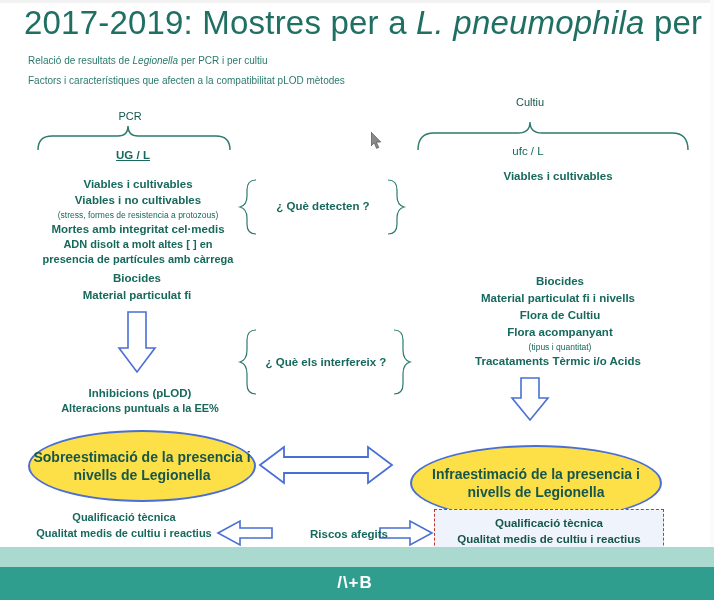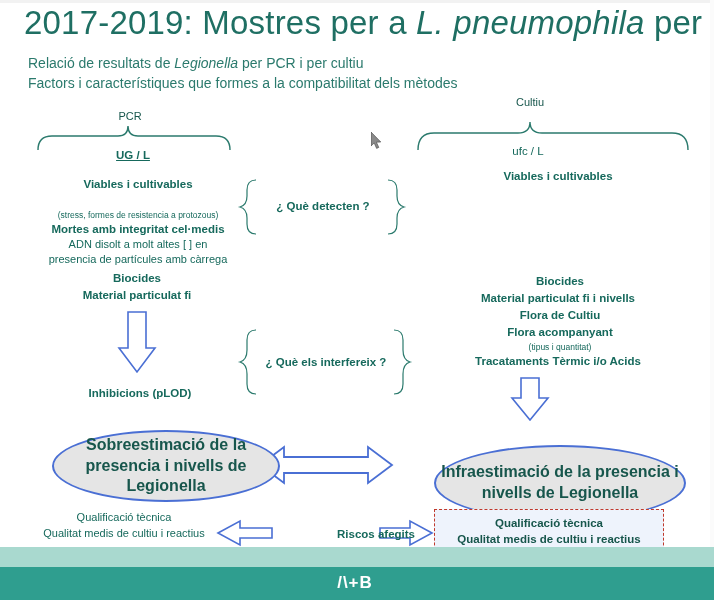--- a/index.html
+++ b/index.html
@@ -26,21 +26,21 @@
     color: #1f6f63;
     letter-spacing: 0.2px;
     white-space: nowrap;
   }
   .title .ital {
     font-style: italic;
   }
   .subline {
     position: absolute;
     color: #2b7a6d;
-    font-size: 14px;
+    font-size: 10px;
     white-space: nowrap;
   }
   .sub1 { left: 28px; top: 55px; }
   .sub2 { left: 28px; top: 75px; }
   .sub1 .ital { font-style: italic; }
 
   
   .tx {
     position: absolute;
     color: #16695c;
@@ -49,46 +49,45 @@
     white-space: nowrap;
   }
   .bold { font-weight: bold; }
   .hdr {
     font-size: 11px;
     color: #17564c;
   }
   .small {
     font-size: 8.5px;
   }
-  .mid { font-size: 11px; }
+  .mid { font-size: 11px; font-weight: bold; }
   .m12 { font-size: 11.5px; }
 
   
   .svg-layer {
     position: absolute;
     left: 0; top: 0;
     width: 714px; height: 600px;
     pointer-events: none;
   }
 
   
   .ellipse {
     position: absolute;
     border: 2px solid #4a6fd4;
     border-radius: 50%;
-    background: #e5e5e5;
+    background: #fde047;
     color: #17564c;
     display: flex;
     align-items: center;
     justify-content: center;
     text-align: center;
-    font-size: 16px;
+    font-size: 14px;
     font-weight: bold;
     line-height: 1.3;
-    margin-left: 24px;
   }
   
   .dashbox {
     position: absolute;
     border: 1.5px dashed #c0392b;
     background: #eef3fc;
     color: #17564c;
     display: flex;
     align-items: center;
     justify-content: center;
@@ -150,21 +149,21 @@
   <div class="edge-top"></div>
   <div class="edge-right"></div>
 
   <div class="title">
     <span>2017-2019: Mostres per a </span><span class="ital">L. pneumophila</span><span> per PCR</span>
   </div>
 
   <div class="subline sub1">
     <span>Relació de resultats de </span><span class="ital">Legionella</span><span> per PCR i per cultiu</span>
   </div>
-  <div class="subline sub2">Factors i característiques que formes  a la compatibilitat dels mètodes</div>
+  <div class="subline sub2">Factors i característiques que afecten  a la compatibilitat pLOD mètodes</div>
 
   <div class="tx hdr" style="left:90px; top:110px; width:80px;">PCR</div>
   <div class="tx hdr" style="left:490px; top:96px; width:80px;">Cultiu</div>
 
   <svg class="svg-layer" viewBox="0 0 714 600">
 
     <path d="M38,150 Q38,136 52,136 L118,136 Q128,136 128,126 Q128,136 138,136 L216,136 Q230,136 230,150" fill="none" stroke="#2b7a6d" stroke-width="1.4"></path>
 
     <path d="M418,150 Q418,133 434,133 L518,133 Q530,133 530,122 Q530,133 542,133 L672,133 Q688,133 688,150" fill="none" stroke="#2b7a6d" stroke-width="1.4"></path>
 
@@ -194,20 +193,21 @@
 
     <g stroke="#4a6fd4" stroke-width="1.6" fill="#ffffff">
       <path d="M432,533 L410,521 L410,528 L380,528 L380,538 L410,538 L410,545 Z"></path>
     </g>
   </svg>
 
   <div class="tx bold m12" style="left:88px; top:148px; width:90px;text-decoration:underline;">UG / L</div>
   <div class="tx m12" style="left:478px; top:144px; width:100px;">ufc / L</div>
 
   <div class="tx bold m12" style="left:48px; top:177px; width:180px;">Viables i cultivables</div>
+  <div class="tx bold m12" style="left:48px; top:193px; width:180px;">Viables i no cultivables</div>
   <div class="tx small" style="left:38px; top:210px; width:200px;">(stress, formes de resistencia a protozous)</div>
   <div class="tx bold m12" style="left:38px; top:222px; width:200px;">Mortes amb integritat cel·medis</div>
   <div class="tx mid" style="left:38px; top:238px; width:200px;">ADN disolt a molt altes [ ] en</div>
   <div class="tx mid" style="left:34px; top:253px; width:208px;">presencia de partícules amb càrrega</div>
 
   <div class="tx bold m12" style="left:428px; top:169px; width:260px;">Viables i cultivables</div>
 
   <div class="tx bold m12" style="left:258px; top:199px; width:130px;">¿ Què detecten ?</div>
 
   <div class="tx bold m12" style="left:52px; top:271px; width:170px;">Biocides</div>
@@ -216,32 +216,33 @@
   <div class="tx bold m12" style="left:430px; top:274px; width:260px;">Biocides</div>
   <div class="tx bold m12" style="left:418px; top:291px; width:280px;">Material particulat fi i nivells</div>
   <div class="tx bold m12" style="left:430px; top:308px; width:260px;">Flora de Cultiu</div>
   <div class="tx bold m12" style="left:430px; top:325px; width:260px;">Flora acompanyant</div>
   <div class="tx small" style="left:430px; top:342px; width:260px;">(tipus i quantitat)</div>
   <div class="tx bold m12" style="left:418px; top:354px; width:280px;">Tracataments Tèrmic i/o Acids</div>
 
   <div class="tx bold m12" style="left:252px; top:355px; width:148px;text-align:center;">¿ Què els interfereix ?</div>
 
   <div class="tx bold m12" style="left:52px; top:386px; width:176px;">Inhibicions (pLOD)</div>
+  <div class="tx mid" style="left:32px; top:402px; width:216px;">Alteracions puntuals a la EE%</div>
 
   <div class="ellipse" style="left:28px; top:430px; width:224px; height:68px;">
     <span>Sobreestimació de la presencia i nivells de Legionella</span>
   </div>
   <div class="ellipse" style="left:410px; top:445px; width:248px; height:72px;">
     <span>Infraestimació de la presencia i nivells de Legionella</span>
   </div>
 
   <div class="tx mid" style="left:34px; top:511px; width:180px;">Qualificació tècnica</div>
   <div class="tx mid" style="left:14px; top:527px; width:220px;">Qualitat medis de cultiu i reactius</div>
 
-  <div class="tx bold m12" style="left:287px; top:527px; width:130px;padding-left:24px;">Riscos afegits</div>
+  <div class="tx bold m12" style="left:260px; top:527px; width:130px;padding-left:24px;">Riscos afegits</div>
 
   <div class="dashbox" style="left:434px; top:509px; width:228px; height:44px;">
     <div>
       <div>Qualificació tècnica</div>
       <div>Qualitat medis de cultiu i reactius</div>
     </div>
   </div>
 
   <svg class="cursor" viewBox="0 0 12 18">
     <path d="M0,0 L0,14 L3.2,11 L5.6,16.4 L7.8,15.4 L5.4,10.2 L9.8,10 Z" fill="#8a8a8a" stroke="#444" stroke-width="0.6"></path>

